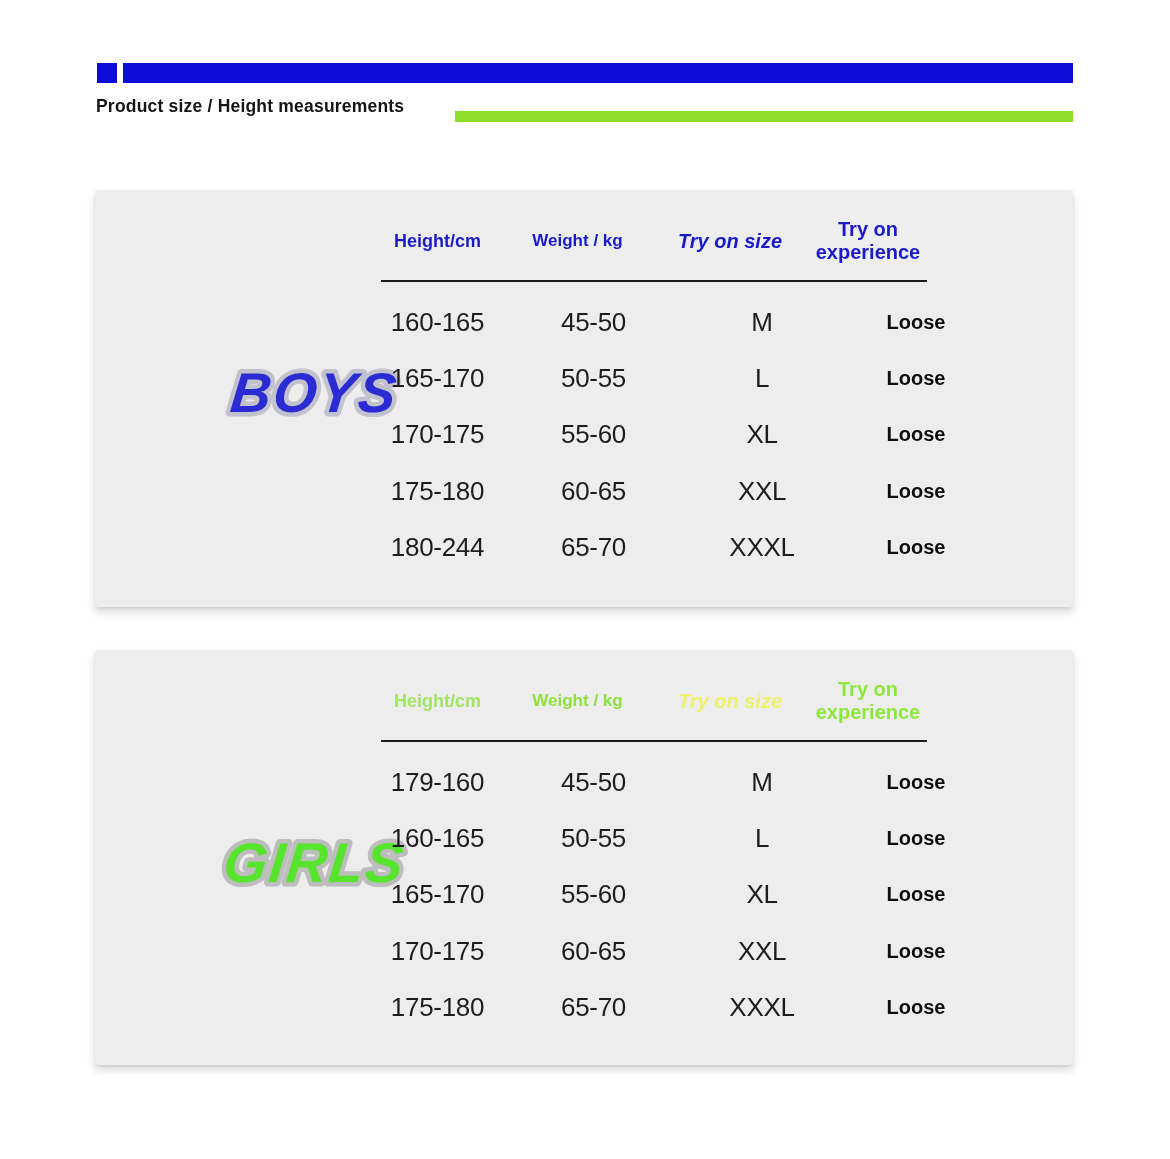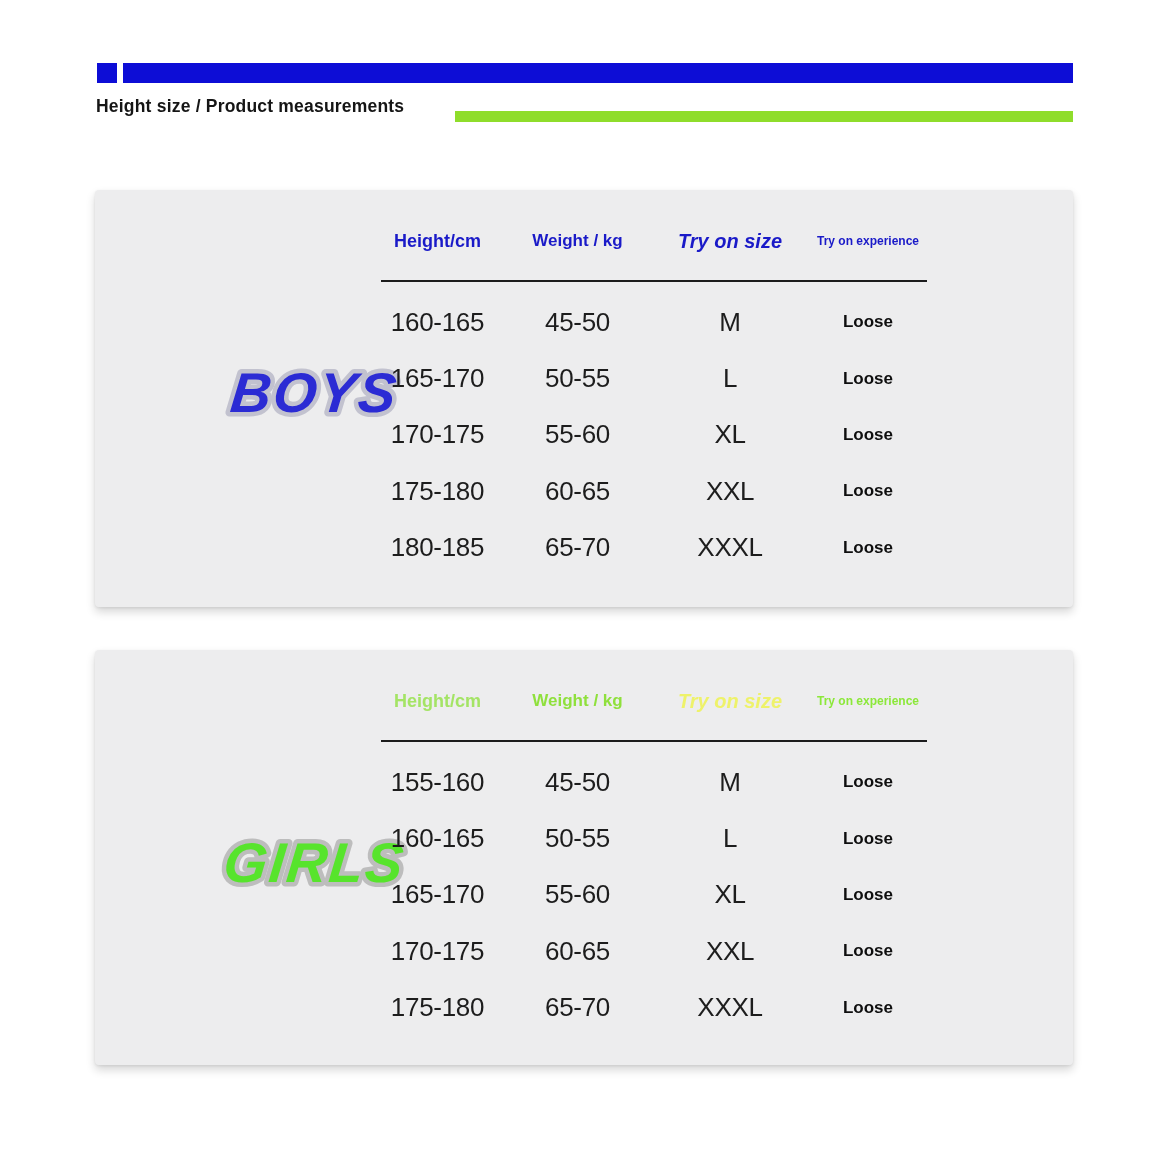--- a/index.html
+++ b/index.html
@@ -28,40 +28,40 @@
   .panel-boys .stroke-layer{stroke:#c2c2cf;fill:#c2c2cf;}
   .panel-boys .fill-layer{fill:#2b2bd4;}
   .panel-girls .stroke-layer{stroke:#bdbdbd;fill:#bdbdbd;}
   .panel-girls .fill-layer{fill:#57e42c;}
 
   
   .size-table{position:absolute;left:280px;top:26px;width:556px;}
   .thead,.tr{display:grid;grid-template-columns:125px 155px 150px 126px;
              align-items:center;text-align:center;}
   .thead{height:50px;font-weight:bold;}
-  .th1{font-size:18px;} .th2{font-size:17px;} .th3{font-size:20px;font-style:italic;} .th4{font-size:12px;}
+  .th1{font-size:18px;} .th2{font-size:17px;} .th3{font-size:20px;font-style:italic;} .th4{font-size:20px;}
   .panel-boys .th{color:#1a1ac8;}
   .panel-girls .th1{color:#a4e465;}
   .panel-girls .th2{color:#8fe03c;}
   .panel-girls .th3{color:#eef26a;}
   .panel-girls .th4{color:#8ce83a;}
   .divider{height:0;border-top:2px solid #1c1c1c;margin:14px 4px 0 6px;}
   .tbody{padding-top:12px;}
-  .tr{height:56.4px;}
+  .tr{height:56.4px;gap:16px;}
   .td{font-size:26px;color:#1d1d1d;letter-spacing:-.3px;}
-  .td.exp{font-size:17px;font-weight:bold;color:#0e0e0e;letter-spacing:0;}
+  .td.exp{font-size:20px;font-weight:bold;color:#0e0e0e;letter-spacing:0;}
 </style>
 </head>
 <body>
 
 <div class="page">
 
   <div class="topbar-square"></div>
   <div class="topbar"></div>
-  <h1 class="title">Height size / Product measurements</h1>
+  <h1 class="title">Product size / Height measurements</h1>
   <div class="greenbar"></div>
 
   <section class="panel panel-boys">
     <svg class="brand" viewBox="0 0 330 110">
       <g transform="skewX(-6)">
         <text class="stroke-layer" x="175" y="72">BOYS</text>
         <text class="fill-layer" x="175" y="72">BOYS</text>
       </g>
     </svg>
 
@@ -92,21 +92,21 @@
           <div class="td">XL</div>
           <div class="td exp">Loose</div>
         </div>
         <div class="tr">
           <div class="td">175-180</div>
           <div class="td">60-65</div>
           <div class="td">XXL</div>
           <div class="td exp">Loose</div>
         </div>
         <div class="tr">
-          <div class="td">180-185</div>
+          <div class="td">180-244</div>
           <div class="td">65-70</div>
           <div class="td">XXXL</div>
           <div class="td exp">Loose</div>
         </div>
       </div>
     </div>
   </section>
 
   <section class="panel panel-girls">
     <svg class="brand" viewBox="0 0 330 110">
@@ -119,21 +119,21 @@
     <div class="size-table">
       <div class="thead">
         <div class="th th1">Height/cm</div>
         <div class="th th2">Weight / kg</div>
         <div class="th th3">Try on size</div>
         <div class="th th4">Try on experience</div>
       </div>
       <div class="divider"></div>
       <div class="tbody">
         <div class="tr">
-          <div class="td">155-160</div>
+          <div class="td">179-160</div>
           <div class="td">45-50</div>
           <div class="td">M</div>
           <div class="td exp">Loose</div>
         </div>
         <div class="tr">
           <div class="td">160-165</div>
           <div class="td">50-55</div>
           <div class="td">L</div>
           <div class="td exp">Loose</div>
         </div>

